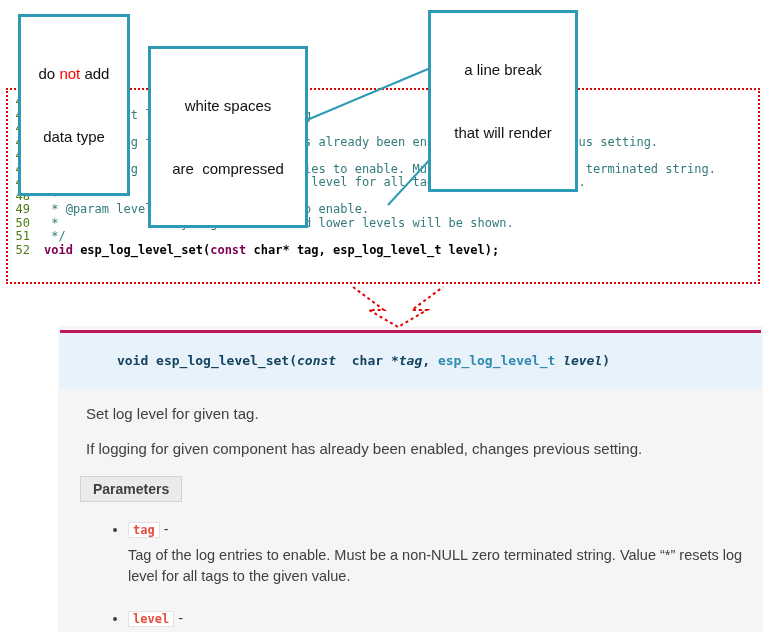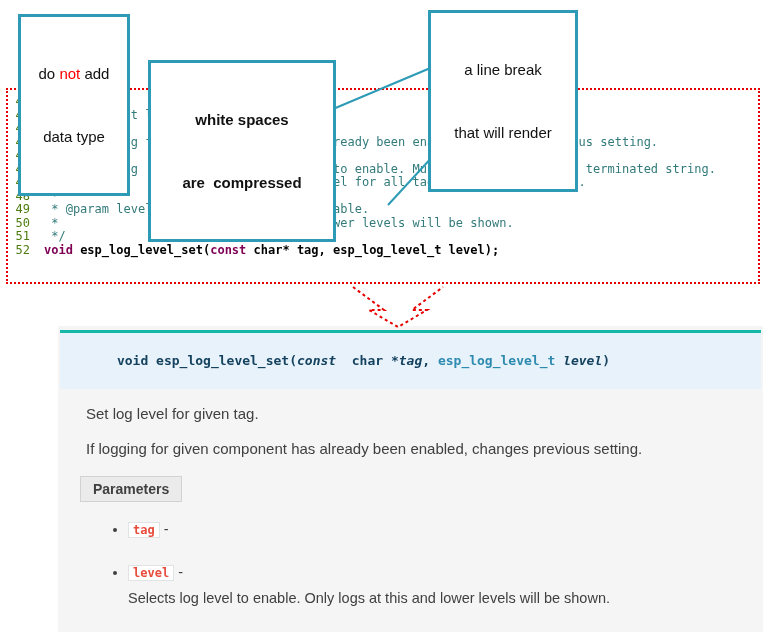--- a/index.html
+++ b/index.html
@@ -27,21 +27,21 @@
   .crow .ct span{white-space:pre;}
   .crow.codeline .ct{color:#000;font-weight:bold;}
   .crow .kw{color:#7f0055;font-weight:bold;}
 
   
   
 
   
   #doc-panel{position:absolute;left:58px;top:326px;width:705px;height:306px;z-index:1;
              background:#f5f5f5;color:#404040;}
-  .sig{margin:4px 2px 0 2px;border-top:3px solid #14b8a6;background:#e7f2fa;
+  .sig{margin:4px 2px 0 2px;border-top:3px solid #be185d;background:#e7f2fa;
        padding:5px 10px 6px 10px;font-family:"DejaVu Sans Mono",monospace;
        font-size:13px;font-weight:bold;color:#14425f;white-space:pre;}
   .sig span{white-space:pre;}
   .sig .s-const,.sig .s-arg{font-style:italic;}
   .sig .s-type{color:#2e8bb0;}
   .doc-p{margin:15px 0 0 28px;font-size:15px;line-height:20px;color:#404040;}
   .params-box{display:inline-block;margin:17px 0 0 22px;background:#ebebeb;
               border:1px solid #d2d2d2;padding:4px 12px;font-size:14px;
               font-weight:bold;color:#404040;}
   .plist{margin:16px 0 0 0;padding-left:70px;list-style:disc;color:#404040;}
@@ -63,21 +63,21 @@
     <line x1="447" y1="61" x2="288" y2="128" stroke="#2d9bb5" stroke-width="2"></line>
     <line x1="469" y1="117" x2="388" y2="205" stroke="#2d9bb5" stroke-width="2"></line>
     <path d="M353,287 L384,310 L369,310 L398,327 L427,310 L412,310 L443,287" fill="none" stroke="#e60000" stroke-width="2" stroke-dasharray="3 3"></path>
   </svg>
 
   <div class="callout" style="left:18px;top:14px;width:112px;">
     <div><span>do </span><span class="red">not</span><span> add</span></div>
     <div>data type</div>
   </div>
 
-  <div class="callout" style="left:148px;top:60px;width:188px;font-weight:bold;">
+  <div class="callout" style="left:148px;top:46px;width:160px;">
     <div>white spaces</div>
     <div>are  compressed</div>
   </div>
 
   <div class="callout" style="left:428px;top:10px;width:150px;">
     <div>a line break</div>
     <div>that will render</div>
   </div>
 
 
@@ -150,20 +150,21 @@
     </div>
 
     <div class="doc-p">Set log level for given tag.</div>
     <div class="doc-p">If logging for given component has already been enabled, changes previous setting.</div>
 
     <div class="params-box">Parameters</div>
 
     <ul class="plist">
       <li>
         <div class="pline"><code class="chip">tag</code><span class="dash"> -</span></div>
+        <div class="pdesc">Tag of the log entries to enable. Must be a non-NULL zero terminated string. Value “*” resets log level for all tags to the given value.</div>
       </li>
       <li>
         <div class="pline"><code class="chip">level</code><span class="dash"> -</span></div>
         <div class="pdesc">Selects log level to enable. Only logs at this and lower levels will be shown.</div>
       </li>
     </ul>
   </div>
 
 </div>
 

